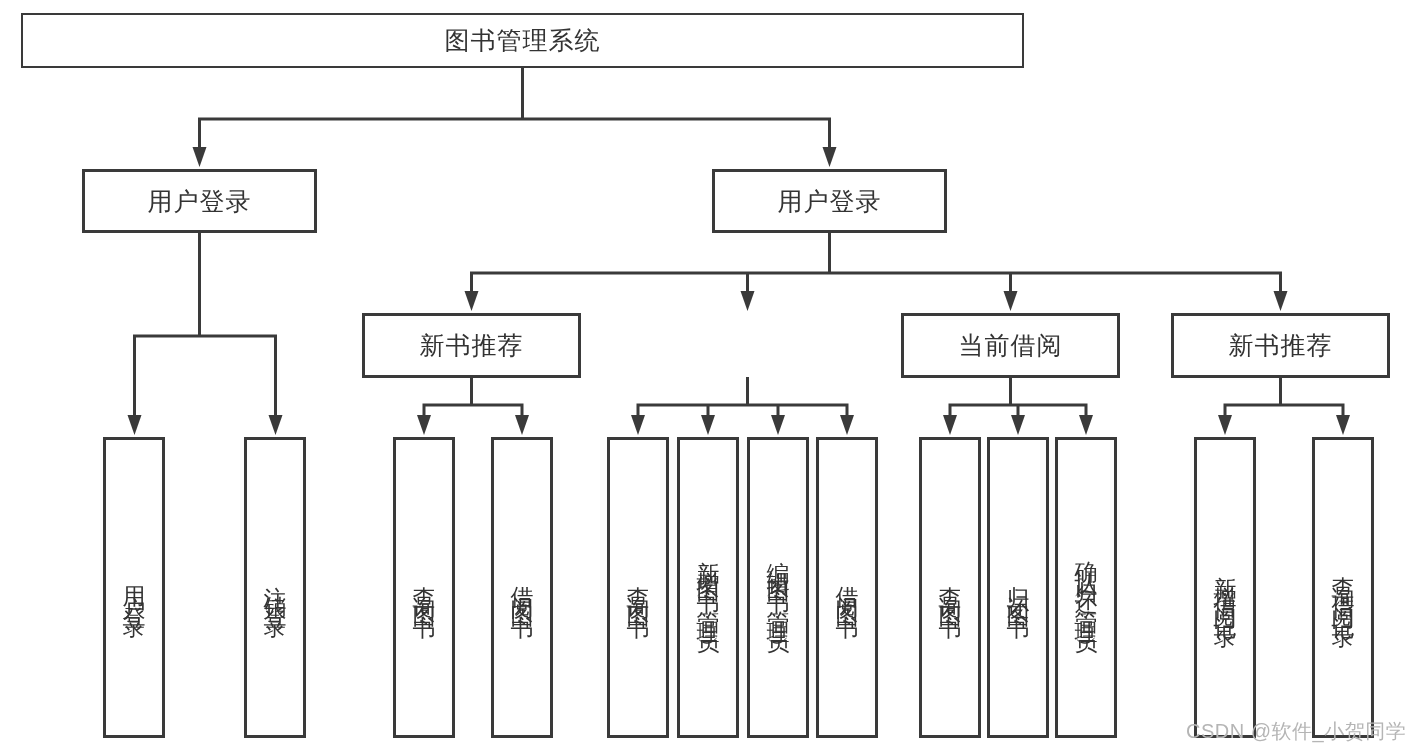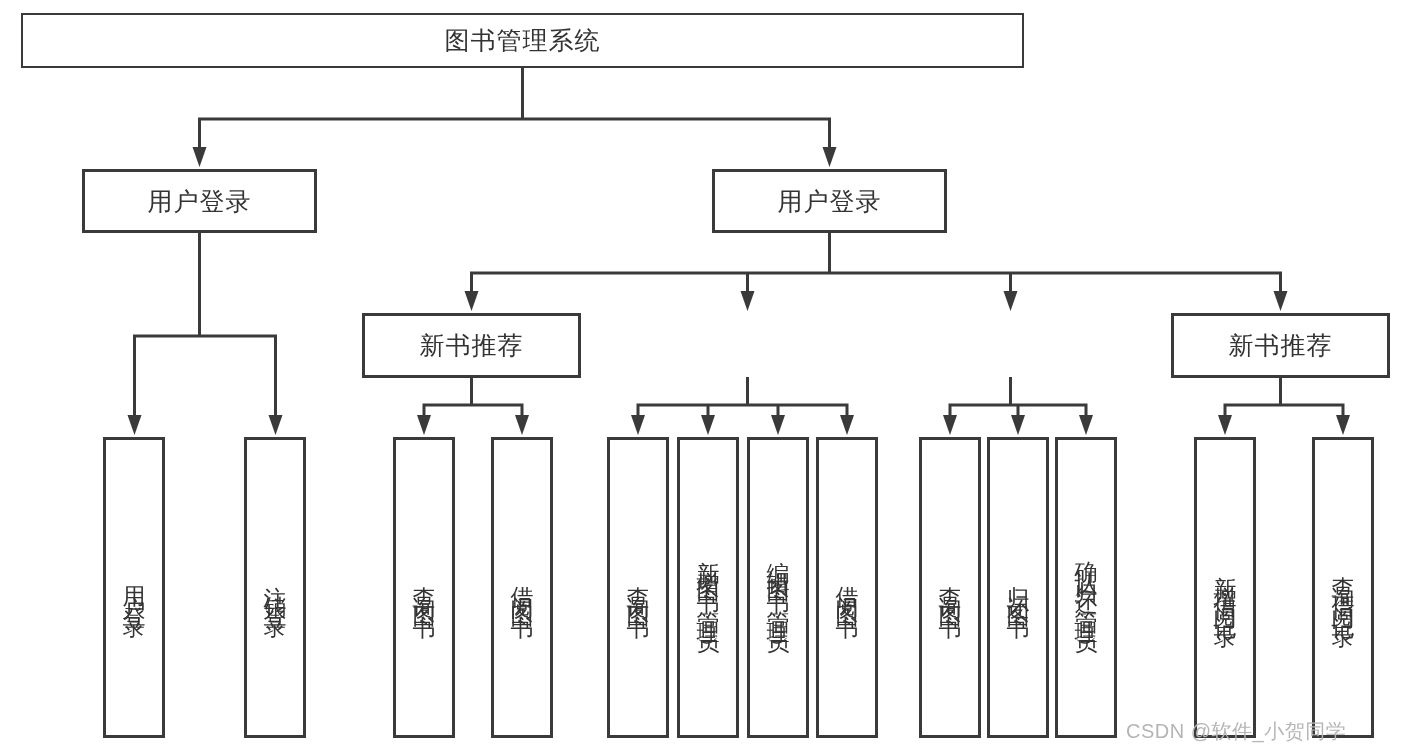--- a/index.html
+++ b/index.html
@@ -79,20 +79,23 @@
   <div class="box row2" style="left:82px">
     <span class="hlabel">用户登录</span>
   </div>
   <div class="box row2" style="left:712px">
     <span class="hlabel">用户登录</span>
   </div>
 
   <div class="box row3" style="left:362px">
     <span class="hlabel">新书推荐</span>
   </div>
+  <div class="box row3" style="left:901px">
+    <span class="hlabel">当前借阅</span>
+  </div>
   <div class="box row3" style="left:1171px">
     <span class="hlabel">新书推荐</span>
   </div>
 
   <div class="box leaf" style="left:103px">
     <span class="vlabel">用户登录</span>
   </div>
   <div class="box leaf" style="left:244px">
     <span class="vlabel">注销登录</span>
   </div>
@@ -127,15 +130,15 @@
     <span class="vlabel">确认归还（管理员）</span>
   </div>
 
   <div class="box leaf" style="left:1194px">
     <span class="vlabel">新增借阅记录</span>
   </div>
   <div class="box leaf" style="left:1312px">
     <span class="vlabel">查询借阅记录</span>
   </div>
 
-  <div class="watermark" style="left:1126px;top:718px">CSDN @软件_小贺同学</div>
+  <div class="watermark" style="left:1186px;top:718px">CSDN @软件_小贺同学</div>
 
 </div>
 
 </body></html>

